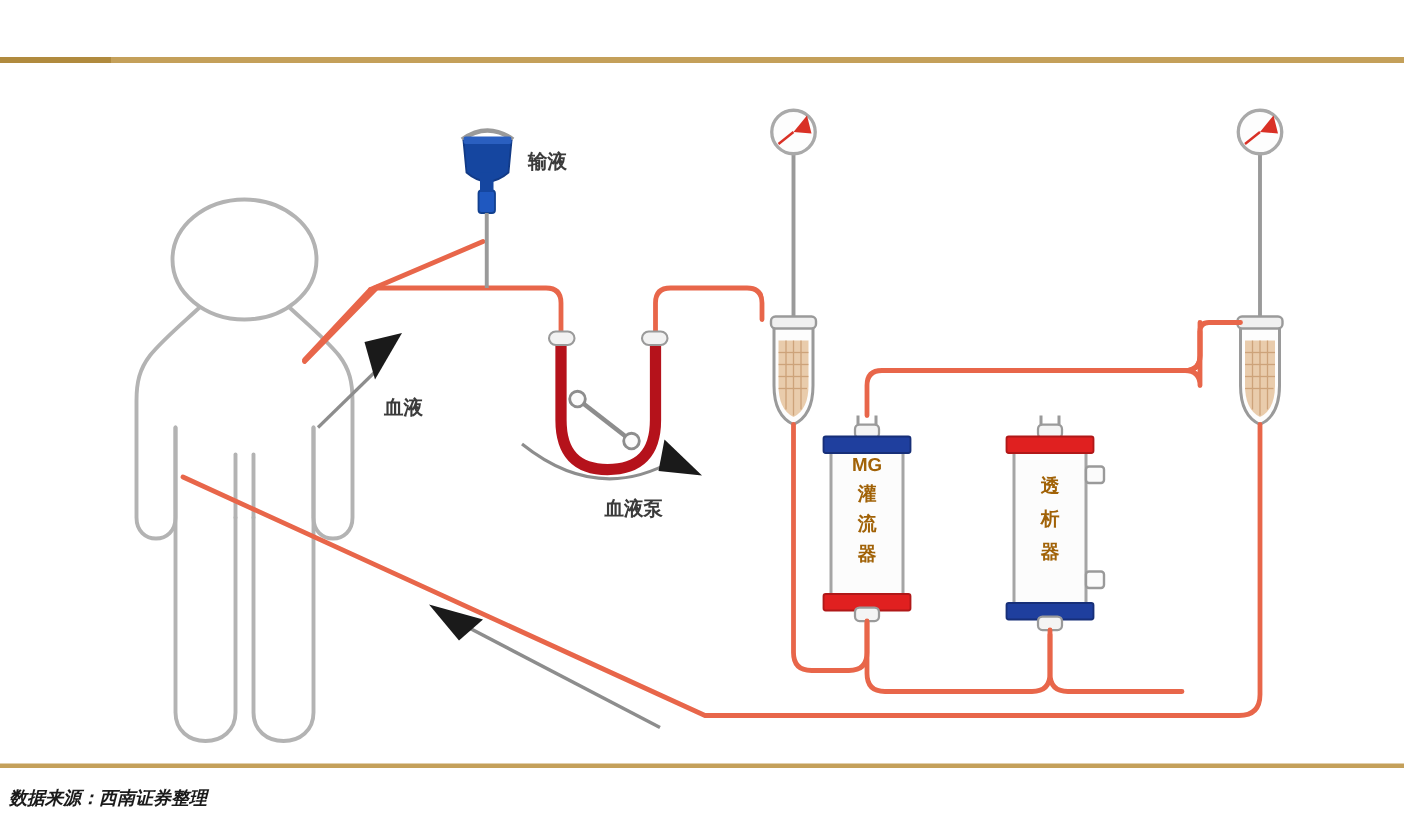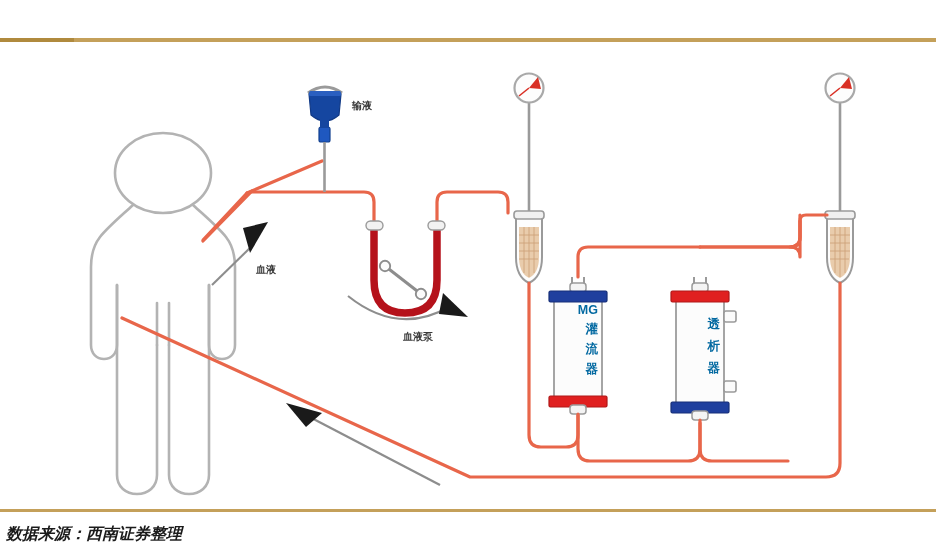--- a/index.html
+++ b/index.html
@@ -49,48 +49,48 @@
     left: 0;
     top: 509px;
     width: 936px;
     height: 3px;
     background: #c4a05a;
   }
   .fig-source {
     position: absolute;
     left: 6px;
     top: 524px;
-    font-size: 16px;
+    font-size: 12px;
     font-style: italic;
     font-weight: bold;
     color: #1b1b1b;
     white-space: nowrap;
     font-family: "Liberation Serif", "DejaVu Serif", serif;
   }
   #diagram-canvas {
     position: absolute;
     left: 0;
     top: 45px;
     width: 936px;
     height: 462px;
   }
   .diag-label {
     position: absolute;
-    font-size: 10px;
+    font-size: 13px;
     font-weight: bold;
     color: #3b3b3b;
     white-space: nowrap;
     font-family: "Liberation Sans", "DejaVu Sans", sans-serif;
   }
   .cart-text {
     position: absolute;
     font-size: 12.5px;
     font-weight: bold;
-    color: #0369a1;
-    text-align: right;
+    color: #a16207;
+    text-align: center;
     line-height: 1.18;
     width: 40px;
     font-family: "Liberation Sans", "DejaVu Sans", sans-serif;
   }
 </style>
 </head>
 <body>
 
 <div id="figure-block">
 

